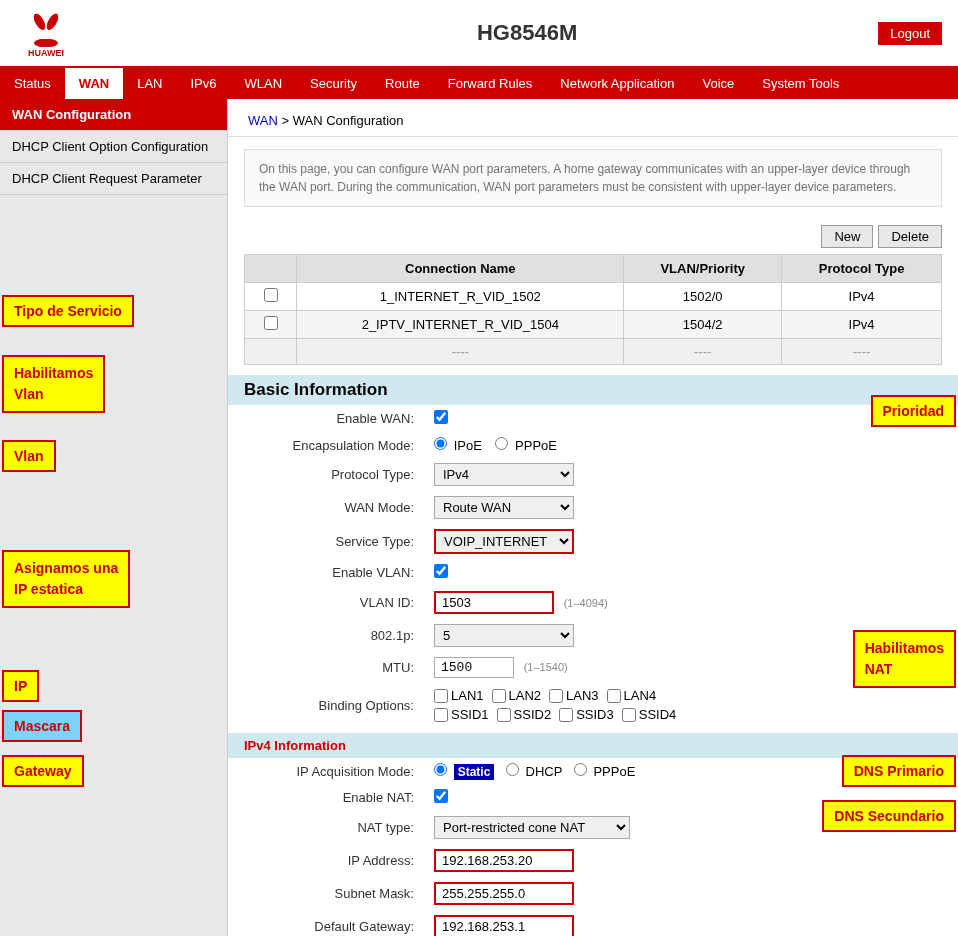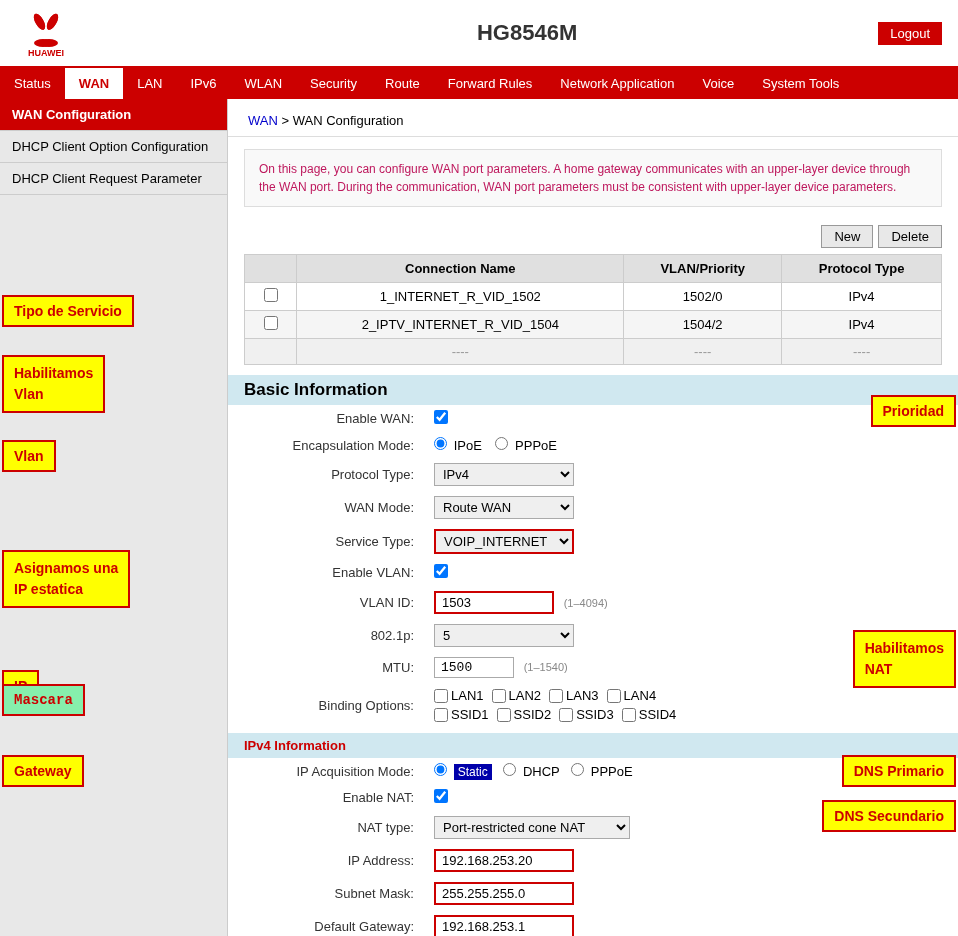--- a/index.html
+++ b/index.html
@@ -23,21 +23,21 @@
     
     .sidebar { width: 228px; background: #e8e8e8; border-right: 1px solid #ccc; }
     .sidebar-item { padding: 8px 12px; cursor: pointer; font-size: 13px; border-bottom: 1px solid #ccc; }
     .sidebar-item.active { background: #c00; color: #fff; font-weight: bold; }
 
     
     .content { flex: 1; padding: 0; background: #fff; }
     .breadcrumb { padding: 8px 20px; font-size: 13px; background: #fff; border-bottom: 1px solid #ddd; margin-top: 6px; }
     .breadcrumb a { color: #00c; text-decoration: none; }
 
-    .info-box { background: #f9f9f9; border: 1px solid #ddd; margin: 12px 16px; padding: 10px 14px; font-size: 12px; color: #be185d; line-height: 1.5; }
+    .info-box { background: #f9f9f9; border: 1px solid #ddd; margin: 12px 16px; padding: 10px 14px; font-size: 12px; color: #737373; line-height: 1.5; }
 
     
     .table-actions { display: flex; justify-content: flex-end; gap: 5px; padding: 6px 16px; }
     .btn { padding: 3px 12px; border: 1px solid #999; background: #e8e8e8; cursor: pointer; font-size: 13px; }
 
     .data-table { width: calc(100% - 32px); margin: 0 16px; border-collapse: collapse; font-size: 13px; }
     .data-table th { background: #e0e0e0; border: 1px solid #ccc; padding: 6px 10px; text-align: center; }
     .data-table td { border: 1px solid #ccc; padding: 5px 10px; text-align: center; }
     .data-table tr:nth-child(even) td { background: #f5f5f5; }
     .data-table .dash-row td { background: #f0f0f0; color: #999; }
@@ -284,21 +284,21 @@
         </table>
 
       <div class="section-title-ipv4">IPv4 Information</div>
       <table class="form-table">
         <tbody>
             <tr>
           <td>IP Acquisition Mode:</td>
           <td>
             <label>
               <input type="radio" name="ipacq" checked="" style="">
-              <span style="background:#00a;color:#fff;padding:1px 4px;font-size:12px;">Static</span>
+              <span style="background:#00a;color:#fff;padding:1px 4px;font-size:12px;font-weight:bold;">Static</span>
             </label>
             <label style="margin-left:8px;">
               <input type="radio" name="ipacq" style="">
               <span>DHCP</span>
             </label>
             <label style="margin-left:8px;">
               <input type="radio" name="ipacq" style="">
               <span>PPPoE</span>
             </label>
           </td>
@@ -354,21 +354,21 @@
   </div>
 
   <div style="position:absolute; top:550px; left:2px; border:2px solid #c00; background:#ffff00; color:#c00; font-weight:bold; font-size:14px; padding:6px 10px; z-index:20; line-height:1.5;">
     Asignamos una<br>IP estatica
   </div>
 
   <div style="position:absolute; top:670px; left:2px; border:2px solid #c00; background:#ffff00; color:#c00; font-weight:bold; font-size:14px; padding:6px 10px; z-index:20;">
     <span>IP</span>
   </div>
 
-  <div style="position:absolute; top:684px; left:2px; border:2px solid #c00; background:#86efac; color:#c00; font-weight:bold; font-size:14px; padding:6px 10px; z-index:20;font-family:Liberation Mono, monospace;">
+  <div style="position:absolute; top:710px; left:2px; border:2px solid #c00; background:#7dd3fc; color:#c00; font-weight:bold; font-size:14px; padding:6px 10px; z-index:20;">
     <span>Mascara</span>
   </div>
 
   <div style="position:absolute; top:755px; left:2px; border:2px solid #c00; background:#ffff00; color:#c00; font-weight:bold; font-size:14px; padding:6px 10px; z-index:20;">
     <span>Gateway</span>
   </div>
 
   <div style="position:absolute; top:630px; right:2px; border:2px solid #c00; background:#ffff00; color:#c00; font-weight:bold; font-size:14px; padding:6px 10px; z-index:20; line-height:1.5;">
     Habilitamos<br>NAT
   </div>

